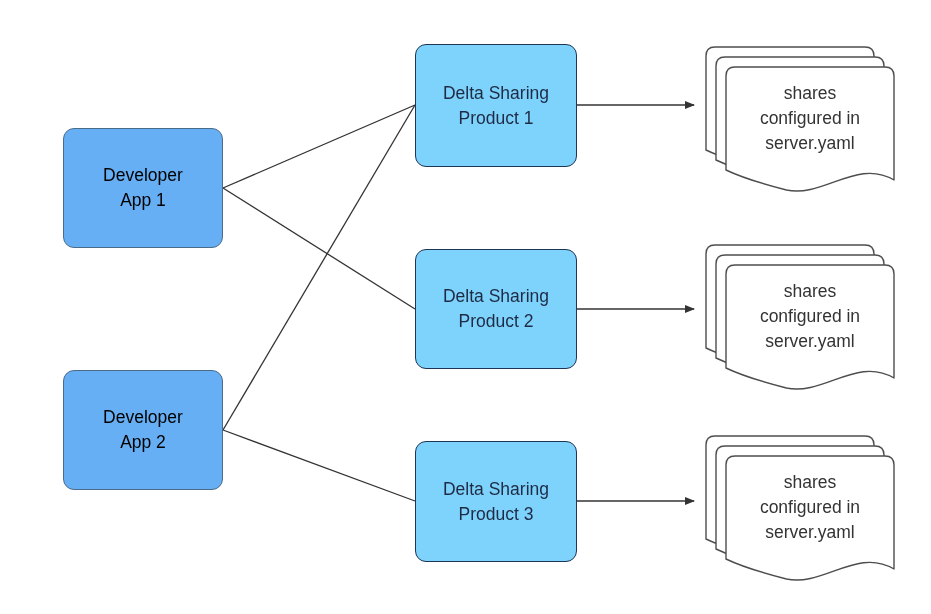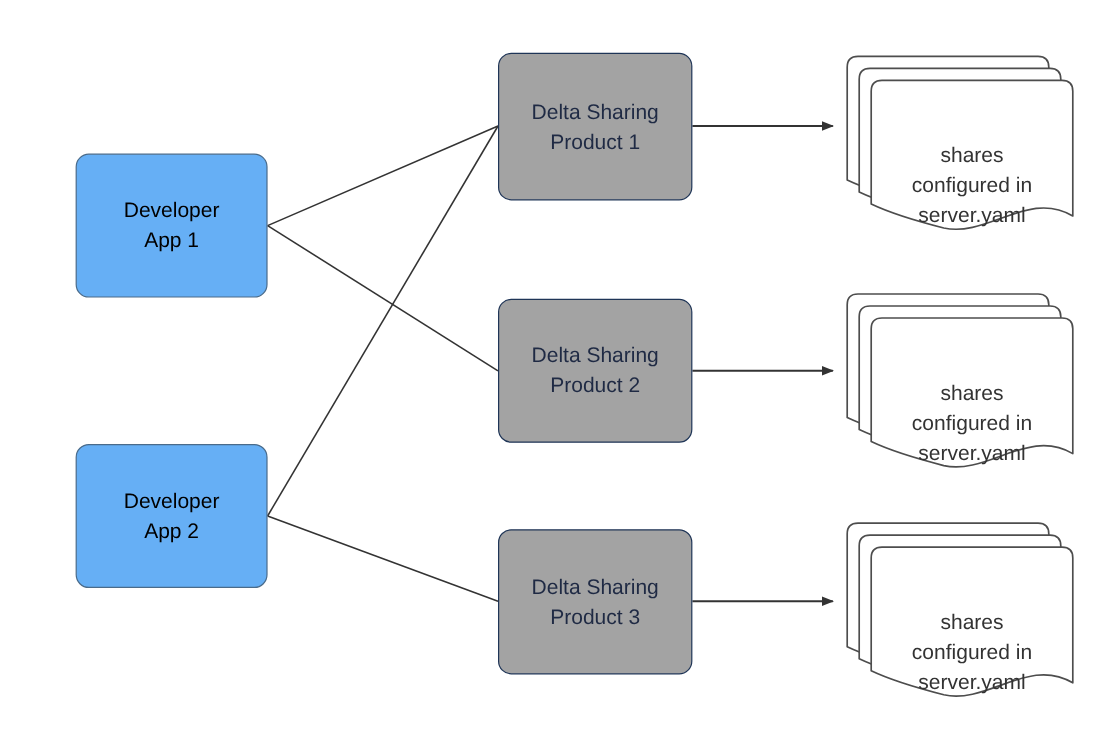--- a/index.html
+++ b/index.html
@@ -36,21 +36,21 @@
   }
   .node-app {
     background: #66AFF5;
     border: 1.6px solid #4A6B8A;
     border-radius: 11px;
     color: #000000;
     font-size: 17.5px;
     line-height: 1.42;
   }
   .node-product {
-    background: #a3a3a3;
+    background: #7dd3fc;
     border: 1.6px solid #1F3557;
     border-radius: 11px;
     color: #1F2A44;
     font-size: 17.5px;
     line-height: 1.42;
   }
   .node-label {
     white-space: pre-line;
     pointer-events: none;
   }
@@ -66,21 +66,20 @@
     box-sizing: border-box;
     display: flex;
     align-items: center;
     justify-content: center;
     text-align: center;
     color: #333333;
     font-size: 17.5px;
     line-height: 1.42;
     white-space: pre-line;
     pointer-events: none;
-    margin-top: 36px;
   }
 </style>
 </head>
 <body>
 
 <div id="canvas">
 
   <svg id="edges" viewBox="0 0 931 614" width="931" height="614" xmlns="http://www.w3.org/2000/svg">
     <defs>
       <marker id="arrowhead" markerWidth="10" markerHeight="8" refX="9" refY="4" orient="auto" markerUnits="userSpaceOnUse">

